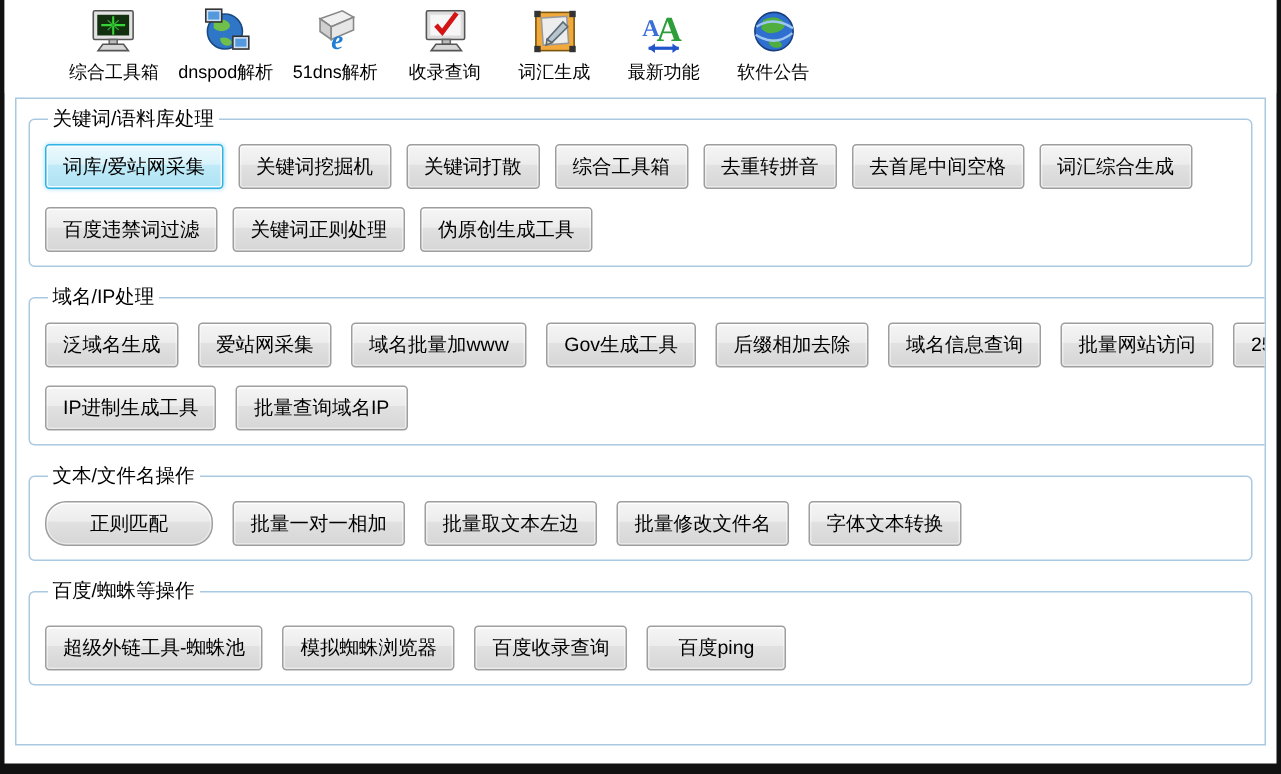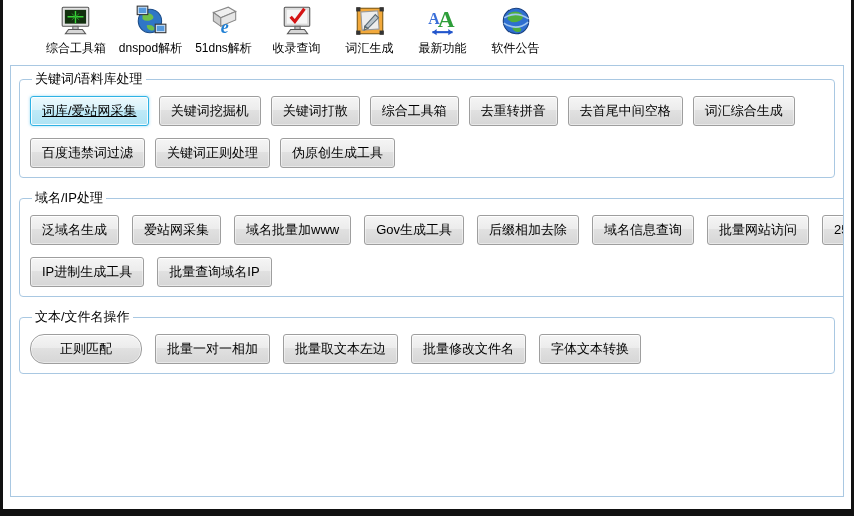--- a/index.html
+++ b/index.html
@@ -87,21 +87,20 @@
     font-size:13px; color:#000; height:30px; padding:0 11px;
     white-space:nowrap; cursor:pointer;
     background:linear-gradient(180deg,#f5f5f5 0%,#ececec 45%,#e1e1e1 46%,#d6d6d6 100%);
     border:1px solid #9e9e9e; border-radius:3px;
     box-shadow:inset 0 1px 0 rgba(255,255,255,.9), inset 0 0 0 1px rgba(255,255,255,.45);
   }
   .btn.focused {
     background:linear-gradient(180deg,#ecf9fd 0%,#d8f2fa 45%,#c0eaf7 46%,#aee3f4 100%);
     border-color:#2fb2e4;
     box-shadow:inset 0 0 0 1px rgba(255,255,255,.85), 0 0 3px rgba(61,186,233,.55);
-    text-decoration:underline;
   }
   .btn.pad-xl { padding:0 29px;border-radius:14px; }
   .btn.pad-lg { padding:0 20px; }
 </style>
 </head>
 <body>
 
 <div class="window">
 
 
@@ -226,16 +225,25 @@
         <legend>文本/文件名操作</legend>
         <div class="row gap-lg">
           <button class="btn pad-xl">正则匹配</button>
           <button class="btn">批量一对一相加</button>
           <button class="btn">批量取文本左边</button>
           <button class="btn">批量修改文件名</button>
           <button class="btn">字体文本转换</button>
         </div>
       </fieldset>
 
+      <fieldset class="group">
+        <legend>百度/蜘蛛等操作</legend>
+        <div class="row gap-lg top-lg">
+          <button class="btn">超级外链工具-蜘蛛池</button>
+          <button class="btn">模拟蜘蛛浏览器</button>
+          <button class="btn">百度收录查询</button>
+          <button class="btn pad-lg">百度ping</button>
+        </div>
+      </fieldset>
 
     </div>
   </div>
 </div>
 
 </body></html>

